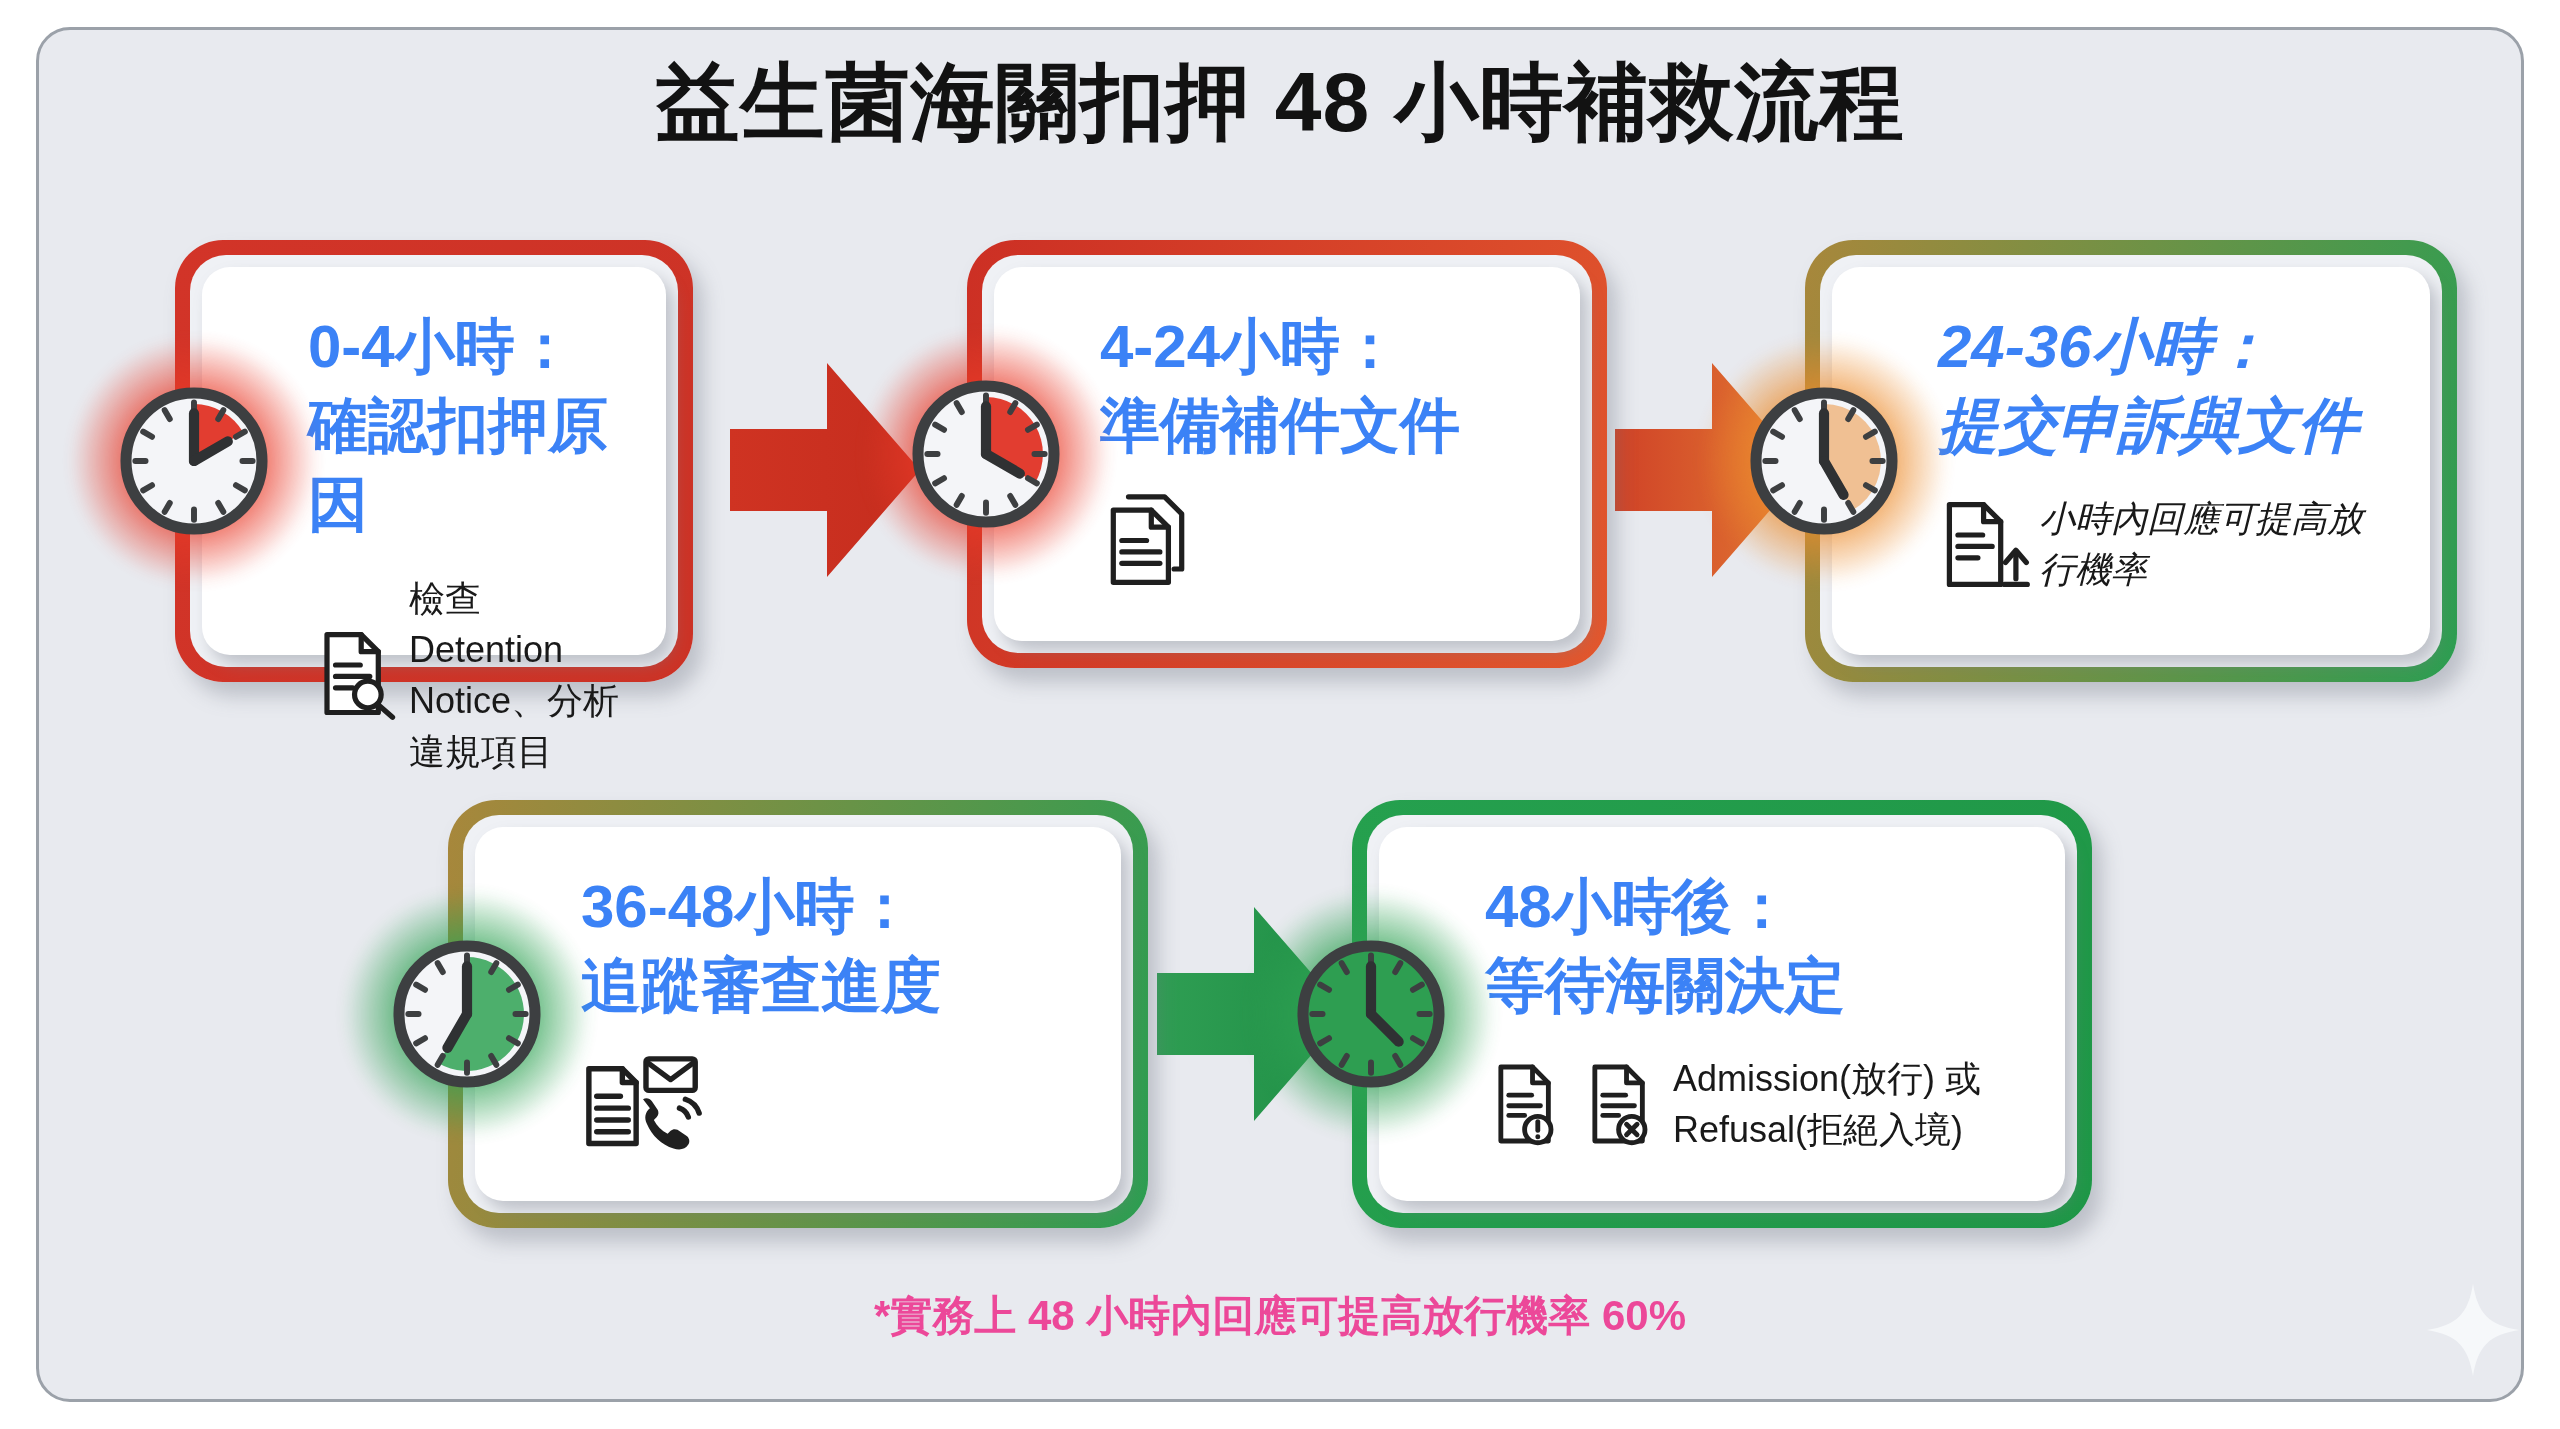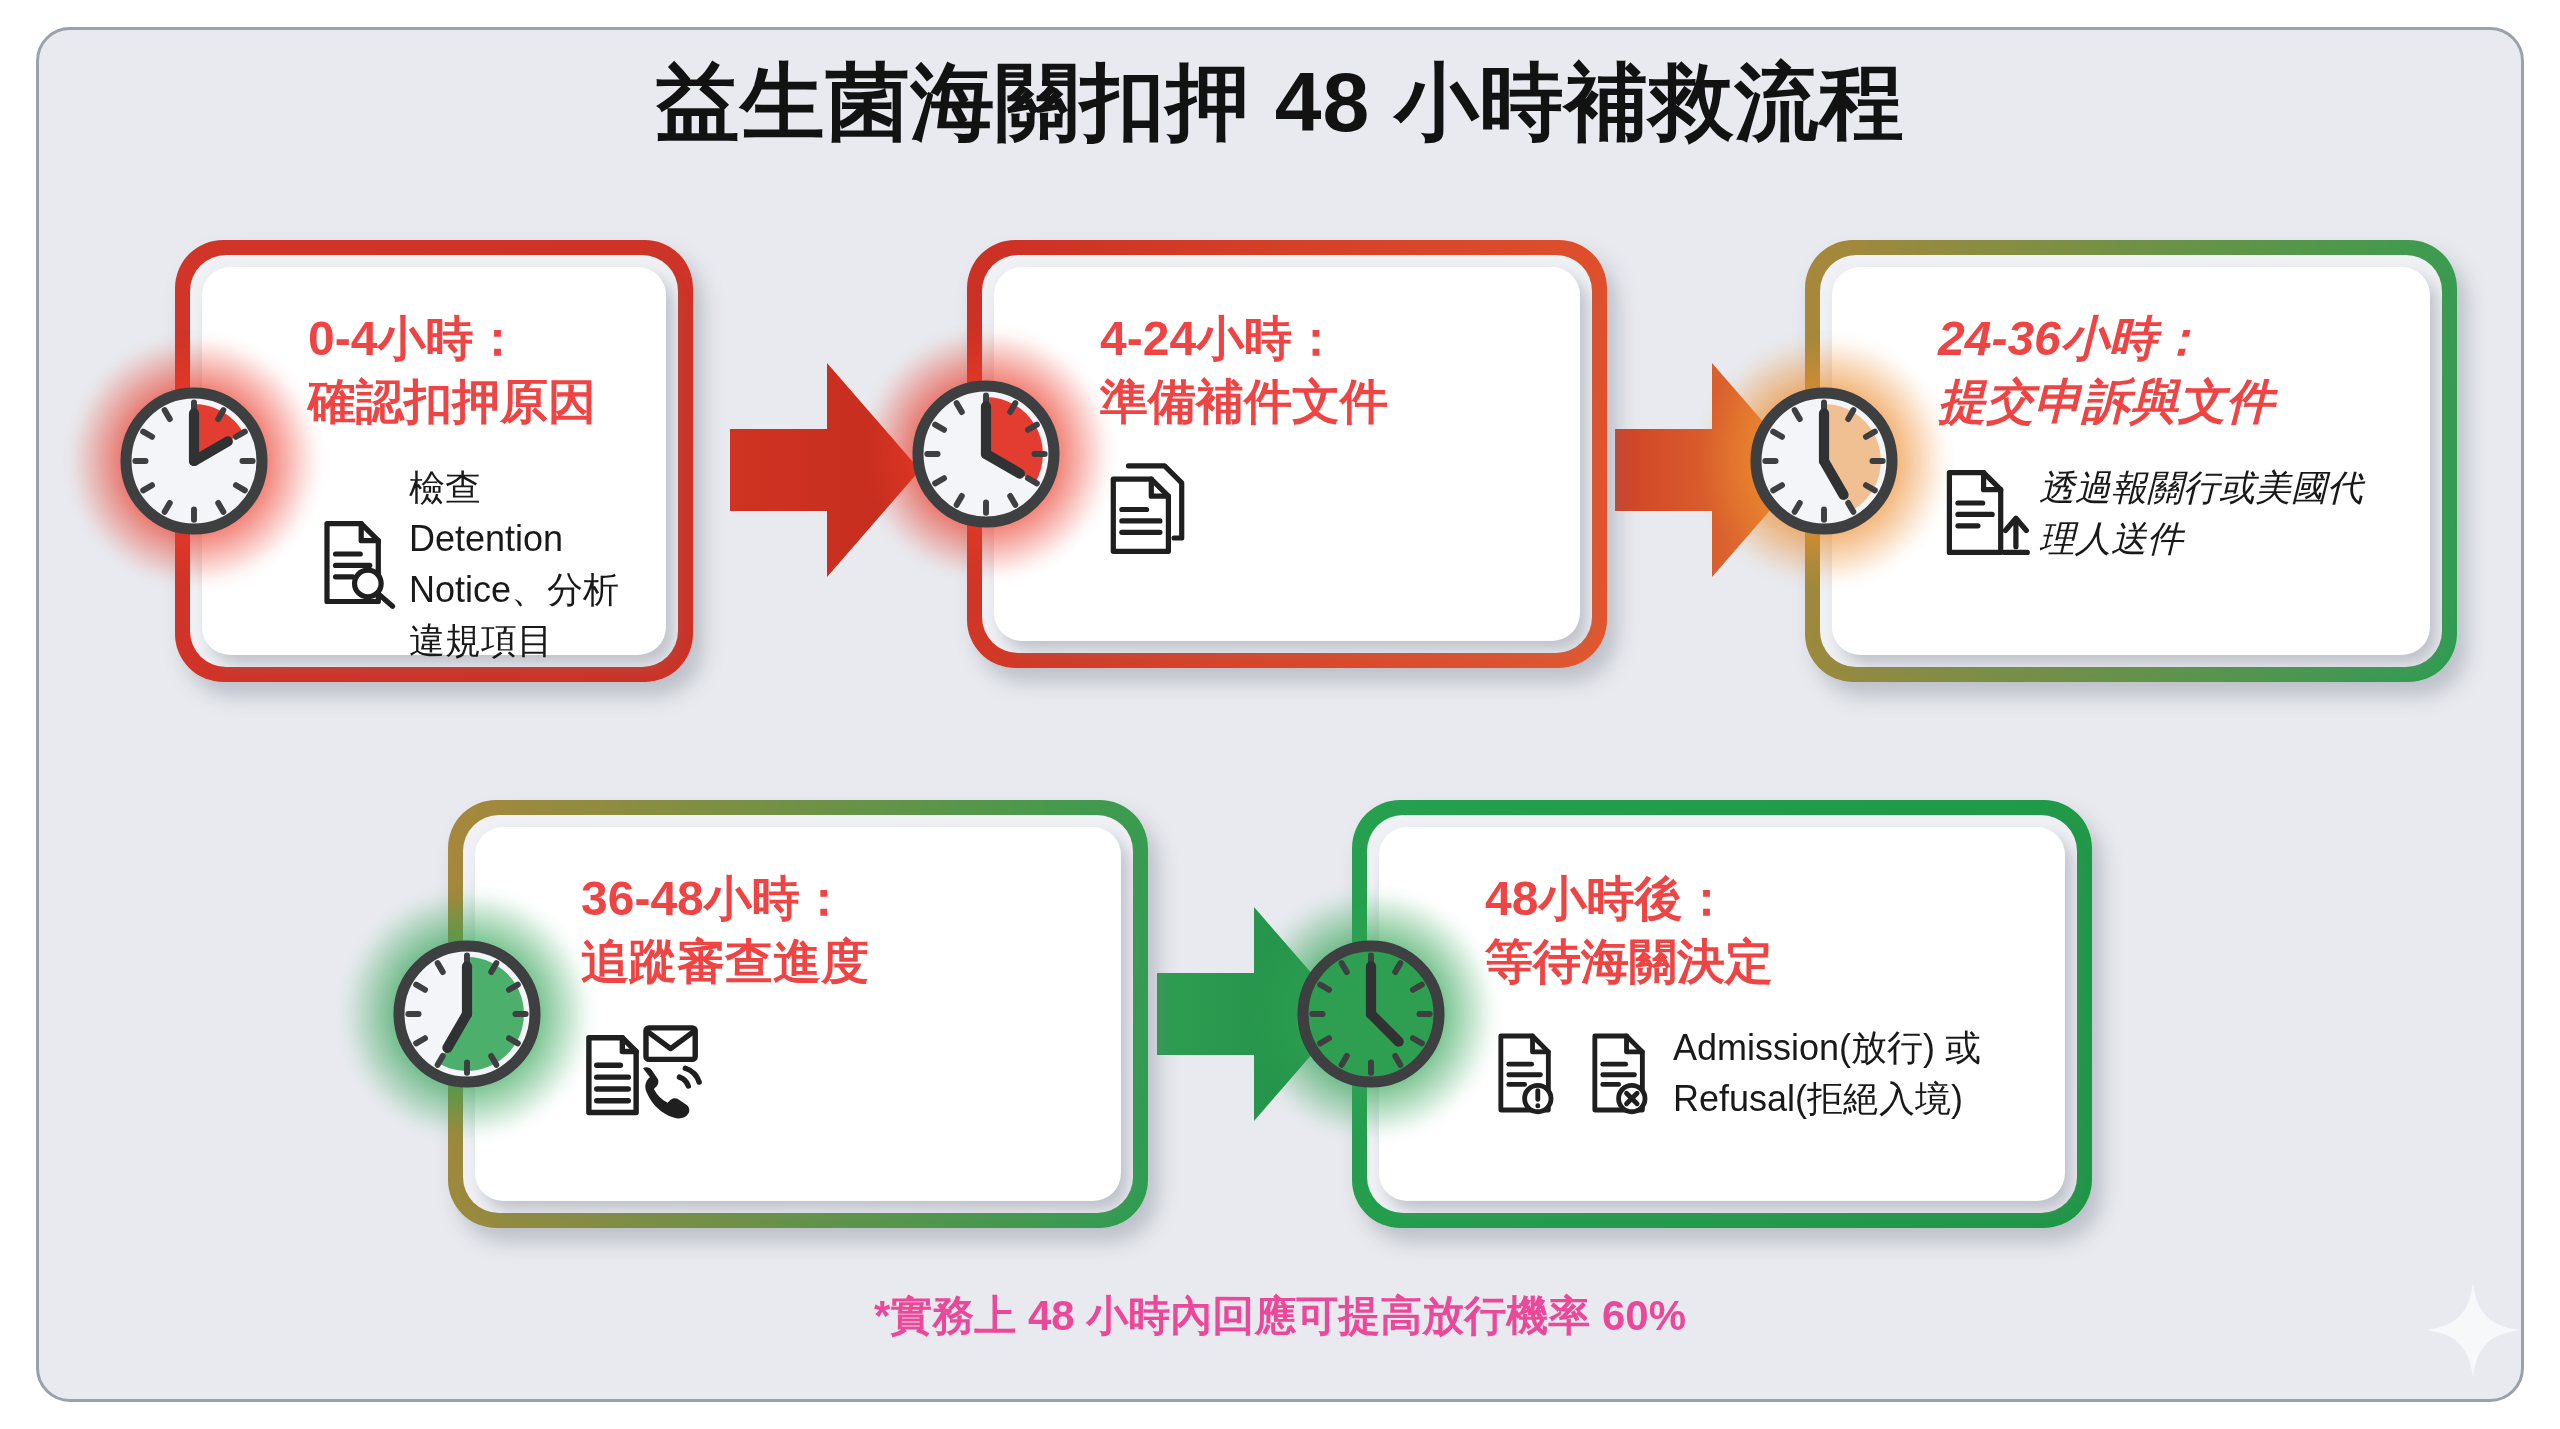--- a/index.html
+++ b/index.html
@@ -9,21 +9,21 @@
           background:#e8eaef;border:3px solid #9ba1a9;border-radius:34px;}
   .main-title{position:absolute;top:46px;left:0;right:0;text-align:center;
               font-size:84px;font-weight:900;letter-spacing:1px;color:#121212;}
   
   .frame{position:absolute;border-radius:48px;z-index:1;
          box-shadow:10px 14px 20px rgba(110,116,128,.35);}
   .frame-gap{position:absolute;inset:15px;border-radius:36px;background:#eff1f5;}
   .card{position:absolute;inset:27px;border-radius:28px;background:#ffffff;
         box-shadow:8px 10px 16px rgba(120,126,138,.40);}
   .content{position:absolute;inset:0;padding:40px 34px 26px 106px;}
-  .card-title{font-size:48px;font-weight:800;line-height:1.32;color:#ef4444;}
+  .card-title{font-size:60px;font-weight:800;line-height:1.32;color:#3b82f6;}
   .card-title span{display:block;}
   .body-row{margin-top:28px;display:flex;align-items:center;gap:6px;}
   .icon-slot{width:95px;flex:0 0 auto;display:block;}
   .icon-slot.wide{width:128px;}
   .icon-slot.pair{width:88px;}
   .icon-slot svg{width:100%;height:auto;display:block;}
   .body-text{font-size:36px;font-weight:500;line-height:1.42;color:#191919;}
   
   .f1{left:175px;top:240px;width:518px;height:442px;}
   .f2{left:967px;top:240px;width:640px;height:428px;}
@@ -193,21 +193,21 @@
     <path d="M12 8 H48 L66 26 V92 H12 Z" fill="#ffffff"></path>
                 <path d="M48 8 V26 H66"></path>
     <line x1="21" y1="40" x2="47" y2="40"></line>
                 <line x1="21" y1="52" x2="57" y2="52"></line>
                 <line x1="21" y1="64" x2="42" y2="64"></line>
     <line x1="82" y1="86" x2="82" y2="58"></line>
                 <polyline points="71,69 82,56 93,69"></polyline>
                 <path d="M70 92 H94"></path>
               </svg>
             </span>
-          <span class="body-text">透過報關行或美國代理人送件</span>
+          <span class="body-text">小時內回應可提高放行機率</span>
         </div>
       </div>
     </div>
     <div class="clockwrap" style="--glow: #ec8c2d;">
         <svg viewBox="0 0 200 200">
     <circle cx="100" cy="100" r="80" fill="#f4f5f8" stroke="#3d3f41" stroke-width="13"></circle>
           <path d="M100 100 L100.0 33.0 A67 67 0 0 1 133.5 158.0 Z" fill="#ec8c2d" opacity="0.5" stroke="none"></path>
     <g stroke="#3d3f41" stroke-width="7" stroke-linecap="round">
             <line x1="100.0" y1="43.0" x2="100.0" y2="31.0"></line>
             <line x1="128.5" y1="50.6" x2="134.5" y2="40.2"></line>

